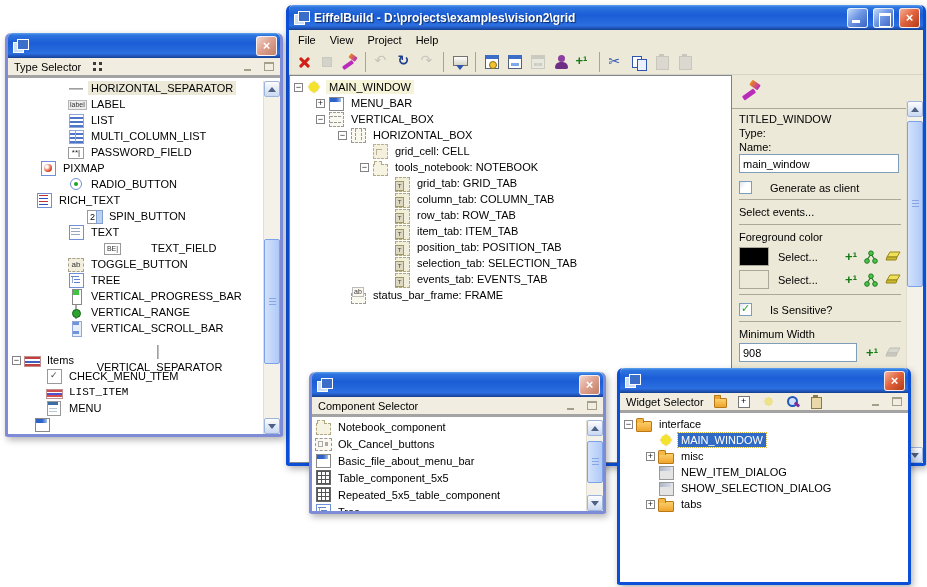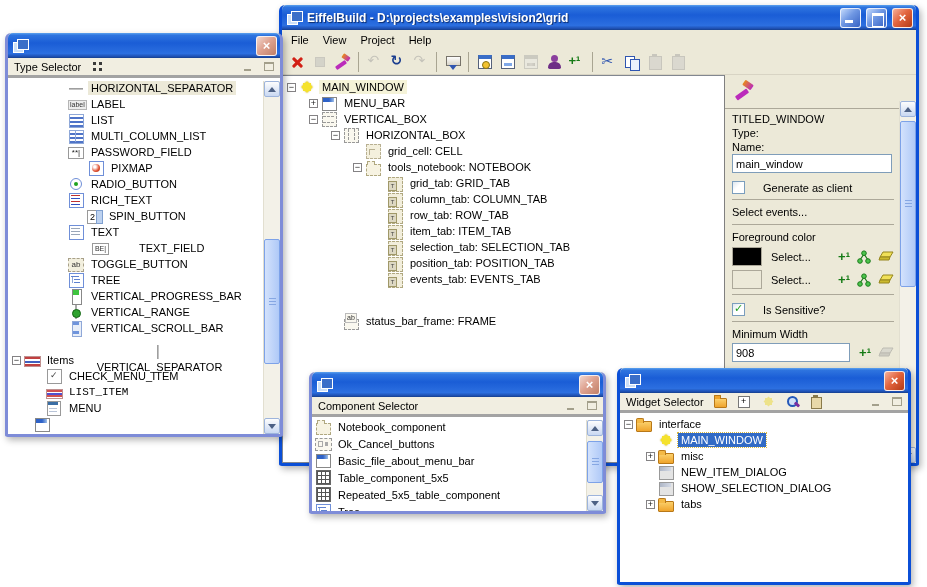--- a/index.html
+++ b/index.html
@@ -189,21 +189,21 @@
   .wh-star::before,.wh-star::after{content:'';position:absolute;left:3px;top:3px;width:7px;height:7px;background:#EDE28A}
   .wh-star::before{transform:rotate(45deg)}
   .wh-find::before{content:'';position:absolute;left:1px;top:1px;width:7px;height:7px;border:2px solid #2458B8;border-radius:50%;background:#CFE0F8}
   .wh-find::after{content:'';position:absolute;left:8px;top:8px;width:6px;height:3px;background:#7A2E9E;transform:rotate(40deg);border-radius:1px}
   .wh-clip::before{content:'';position:absolute;left:1px;top:2px;width:9px;height:10px;background:#E8D8A8;border:1px solid #8A7A4A}
   .wh-clip::after{content:'';position:absolute;left:3px;top:0;width:5px;height:3px;background:#8A7A4A}
 </style>
 </head>
 <body>
 
-<div class="xpwindow" id="win-main" style="left:279px;top:5px;width:640px;height:461px;z-index:10">
+<div class="xpwindow" id="win-main" style="left:286px;top:5px;width:640px;height:461px;z-index:10">
   <div class="titlebar">
     <span class="appicon"></span>
     <span class="title">EiffelBuild - D:\projects\examples\vision2\grid</span>
     <span class="capbtn blue min"></span>
     <span class="capbtn blue max"></span>
     <span class="capbtn close">×</span>
   </div>
   <div class="menubar">
       <span class="menu-item">File</span>
       <span class="menu-item">View</span>
@@ -312,33 +312,33 @@
           <span class="tlabel">row_tab: ROW_TAB</span>
         </div>
         <div class="trow" style="padding-left: 92px;">
           <span class="exp noexp"></span>
           <span class="wicon ic-tab"></span>
           <span class="tlabel">item_tab: ITEM_TAB</span>
         </div>
         <div class="trow" style="padding-left: 92px;">
           <span class="exp noexp"></span>
           <span class="wicon ic-tab"></span>
+          <span class="tlabel">position_tab: POSITION_TAB</span>
+        </div>
+        <div class="trow" style="padding-left: 92px;">
+          <span class="exp noexp"></span>
+          <span class="wicon ic-tab"></span>
           <span class="tlabel">selection_tab: SELECTION_TAB</span>
-        </div>
-        <div class="trow" style="padding-left: 92px;">
-          <span class="exp noexp"></span>
-          <span class="wicon ic-tab"></span>
-          <span class="tlabel">position_tab: POSITION_TAB</span>
         </div>
         <div class="trow" style="padding-left: 92px;">
           <span class="exp noexp"></span>
           <span class="wicon ic-tab"></span>
           <span class="tlabel">events_tab: EVENTS_TAB</span>
         </div>
-        <div class="trow" style="padding-left: 48px; margin-top: 26px;">
+        <div class="trow" style="padding-left: 48px;">
           <span class="exp noexp"></span>
           <span class="wicon ic-frame"></span>
           <span class="tlabel">status_bar_frame: FRAME</span>
         </div>
       </div>
     <div id="props-panel">
       <span class="bigbuild"></span>
       <div class="hline"></div>
       <div class="prop-label">TITLED_WINDOW</div>
       <div class="prop-label">Type:</div>
@@ -450,46 +450,46 @@
       <div class="trow" style="padding-left: 48px;">
         <span class="exp noexp"></span>
         <span class="wicon ic-mclist"></span>
         <span class="tlabel">MULTI_COLUMN_LIST</span>
       </div>
       <div class="trow" style="padding-left: 48px;">
         <span class="exp noexp"></span>
         <span class="wicon ic-password"></span>
         <span class="tlabel">PASSWORD_FIELD</span>
       </div>
-      <div class="trow" style="padding-left: 68px;">
+      <div class="trow" style="padding-left: 20px;">
         <span class="exp noexp"></span>
         <span class="wicon ic-pixmap"></span>
         <span class="tlabel">PIXMAP</span>
       </div>
       <div class="trow" style="padding-left: 48px;">
         <span class="exp noexp"></span>
         <span class="wicon ic-radio"></span>
         <span class="tlabel">RADIO_BUTTON</span>
       </div>
-      <div class="trow" style="padding-left: 48px;">
+      <div class="trow" style=" margin-left: 16px;">
         <span class="exp noexp"></span>
         <span class="wicon ic-richtext"></span>
         <span class="tlabel">RICH_TEXT</span>
       </div>
       <div class="trow" style="padding-left: 66px; text-align: right;">
         <span class="exp noexp"></span>
         <span class="wicon ic-spin"></span>
         <span class="tlabel">SPIN_BUTTON</span>
       </div>
       <div class="trow" style="padding-left: 48px;">
         <span class="exp noexp"></span>
         <span class="wicon ic-text"></span>
         <span class="tlabel">TEXT</span>
       </div>
-      <div class="trow" style="padding-left: 48px; gap: 24px;">
+      <div class="trow" style="padding-left: 60px; gap: 24px;">
         <span class="exp noexp"></span>
         <span class="wicon ic-textfield"></span>
         <span class="tlabel">TEXT_FIELD</span>
       </div>
       <div class="trow" style="padding-left: 48px;">
         <span class="exp noexp"></span>
         <span class="wicon ic-toggle"></span>
         <span class="tlabel">TOGGLE_BUTTON</span>
       </div>
       <div class="trow" style="padding-left: 48px;">

